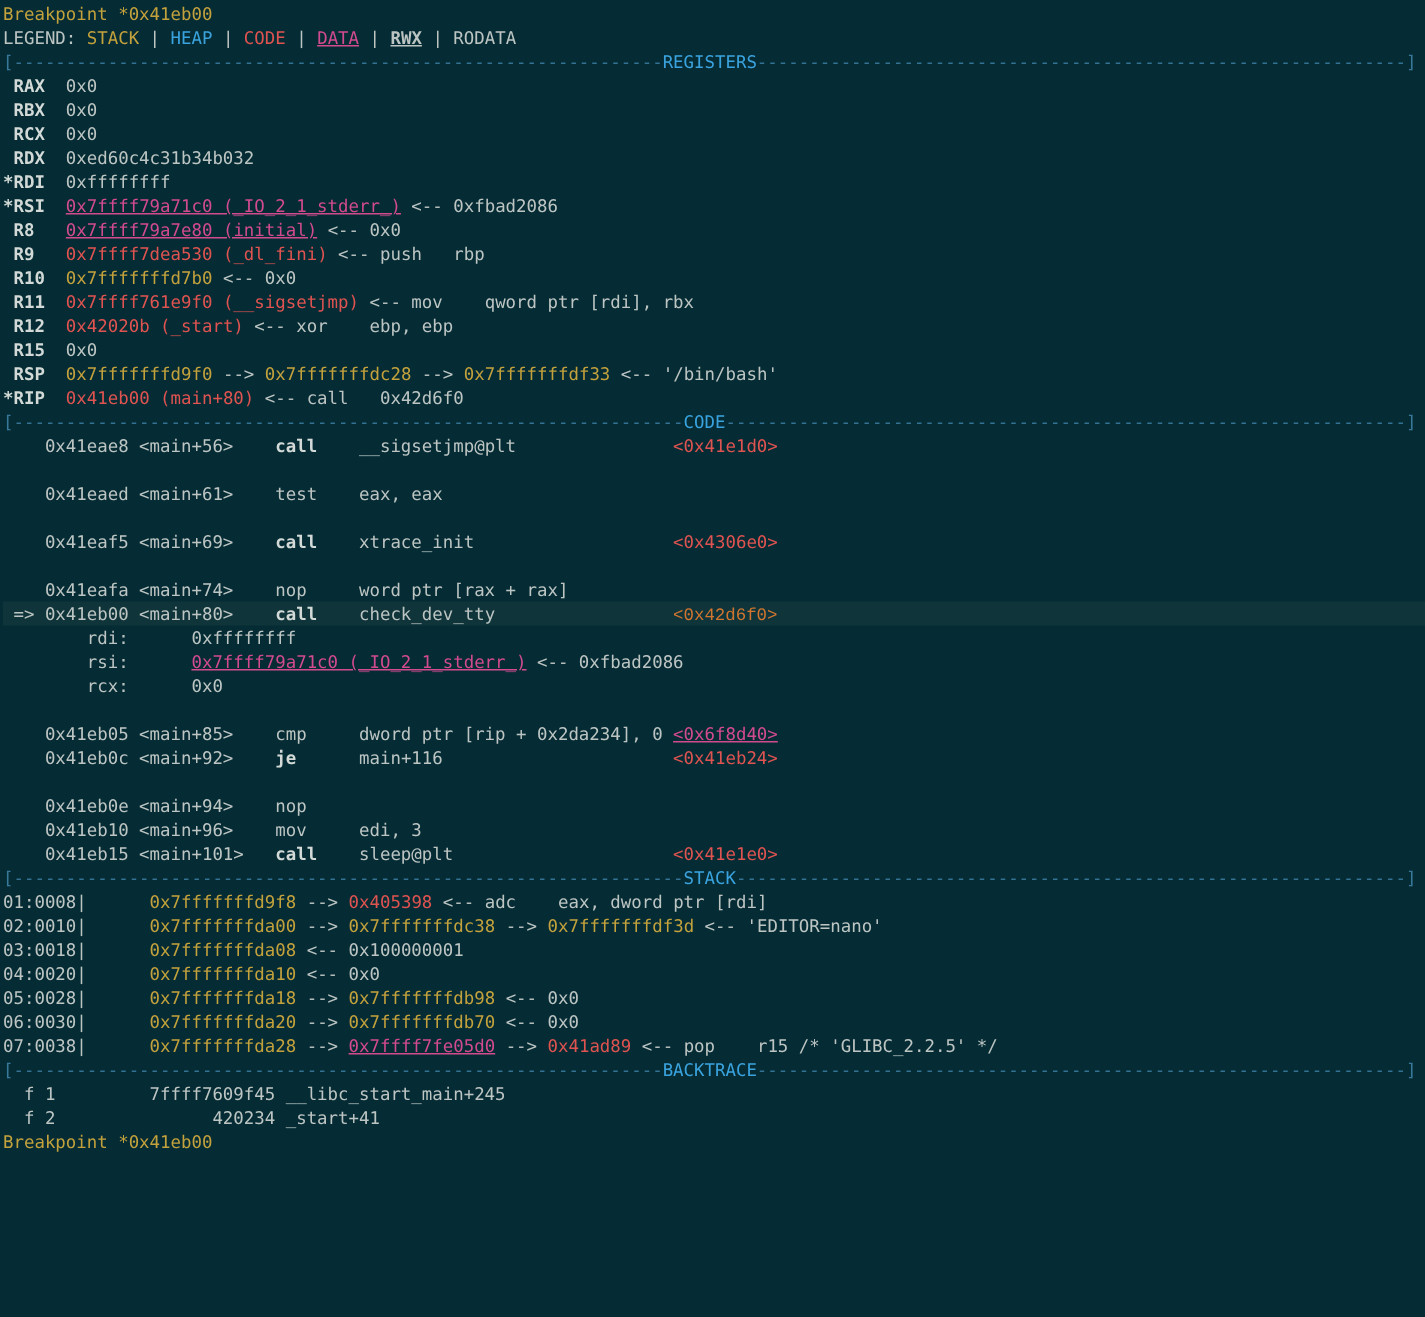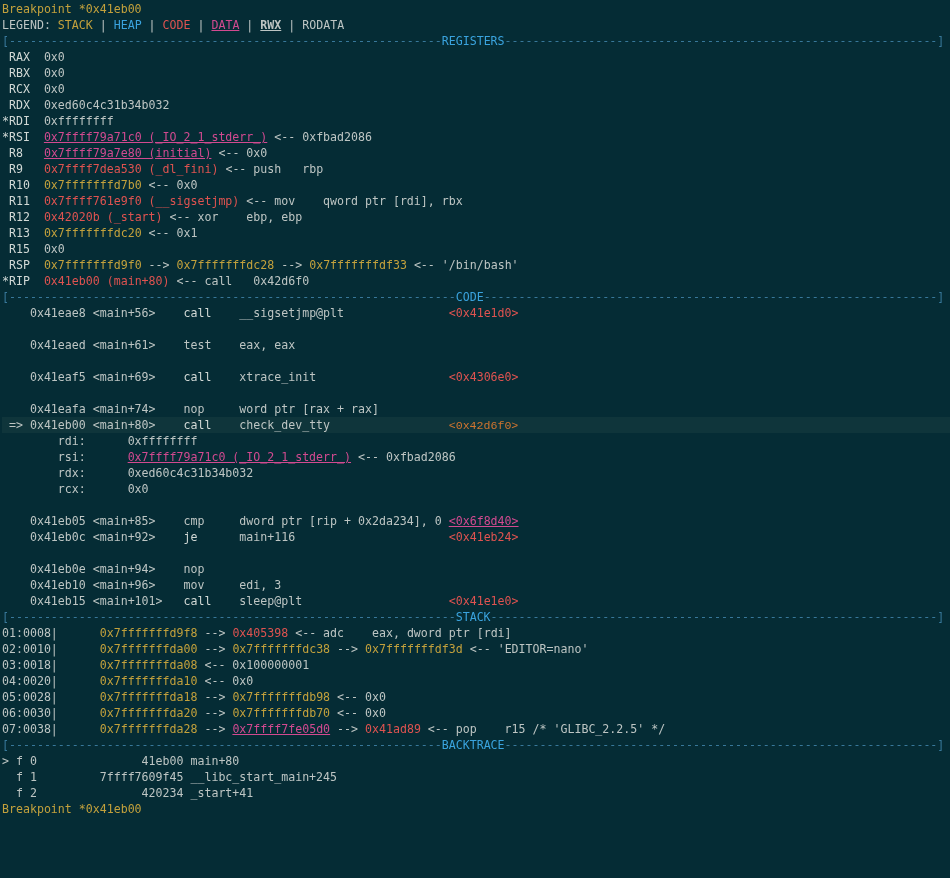--- a/index.html
+++ b/index.html
@@ -16,21 +16,21 @@
     font-size:11.6px;
     line-height:16px;
   }
   .line{
     height:16px;
     white-space:pre;
     overflow:hidden;
   }
   .line.hl{background:var(--hl,#0f353b);}
   .c-def{color:var(--def,#bdc5c3);}
-  .c-nam{color:var(--nam,#d2d9d6);font-weight:normal;}
+  .c-nam{color:var(--nam,#d2d9d6);font-weight:bold;}
   .c-yel{color:var(--yel,#c3a13c);}
   .c-red{color:var(--red,#df5350);}
   .c-mag{color:var(--mag,#d24a90);text-decoration:underline;}
   .c-blu{color:var(--blu,#3aa3de);font-weight:normal;}
   .c-dsh{color:var(--dsh,#38789a);}
   .c-org{color:var(--org,#d1752f);font-family:Liberation Mono, monospace;}
   .c-rwx{color:var(--def,#bdc5c3);text-decoration:underline;font-weight:bold;}
 </style>
 </head>
 <body>
@@ -43,50 +43,47 @@
     <div class="line"><span class="c-nam"> RBX</span><span class="c-def">  0x0</span></div>
     <div class="line"><span class="c-nam"> RCX</span><span class="c-def">  0x0</span></div>
     <div class="line"><span class="c-nam"> RDX</span><span class="c-def">  0xed60c4c31b34b032</span></div>
     <div class="line"><span class="c-nam">*RDI</span><span class="c-def">  0xffffffff</span></div>
     <div class="line"><span class="c-nam">*RSI</span><span class="c-def">  </span><span class="c-mag">0x7ffff79a71c0 (_IO_2_1_stderr_)</span><span class="c-def"> &lt;-- 0xfbad2086</span></div>
     <div class="line"><span class="c-nam"> R8</span><span class="c-def">   </span><span class="c-mag">0x7ffff79a7e80 (initial)</span><span class="c-def"> &lt;-- 0x0</span></div>
     <div class="line"><span class="c-nam"> R9</span><span class="c-def">   </span><span class="c-red">0x7ffff7dea530 (_dl_fini)</span><span class="c-def"> &lt;-- push   rbp</span></div>
     <div class="line"><span class="c-nam"> R10</span><span class="c-def">  </span><span class="c-yel">0x7fffffffd7b0</span><span class="c-def"> &lt;-- 0x0</span></div>
     <div class="line"><span class="c-nam"> R11</span><span class="c-def">  </span><span class="c-red">0x7ffff761e9f0 (__sigsetjmp)</span><span class="c-def"> &lt;-- mov    qword ptr [rdi], rbx</span></div>
     <div class="line"><span class="c-nam"> R12</span><span class="c-def">  </span><span class="c-red">0x42020b (_start)</span><span class="c-def"> &lt;-- xor    ebp, ebp</span></div>
-    <div class="line"><span class="c-nam"> R13</span><span class="c-def">  </span><span class="c-yel">0x7fffffffdc20</span><span class="c-def"> &lt;-- 0x1</span></div>
     <div class="line"><span class="c-nam"> R15</span><span class="c-def">  0x0</span></div>
     <div class="line"><span class="c-nam"> RSP</span><span class="c-def">  </span><span class="c-yel">0x7fffffffd9f0</span><span class="c-def"> --&gt; </span><span class="c-yel">0x7fffffffdc28</span><span class="c-def"> --&gt; </span><span class="c-yel">0x7fffffffdf33</span><span class="c-def"> &lt;-- '/bin/bash'</span></div>
     <div class="line"><span class="c-nam">*RIP</span><span class="c-def">  </span><span class="c-red">0x41eb00 (main+80)</span><span class="c-def"> &lt;-- call   0x42d6f0</span></div>
     <div class="line"><span class="c-dsh">[----------------------------------------------------------------</span><span class="c-blu">CODE</span><span class="c-dsh">-----------------------------------------------------------------]</span></div>
     <div class="line"><span class="c-def">    0x41eae8 &lt;main+56&gt;    </span><span class="c-nam">call</span><span class="c-def">    __sigsetjmp@plt               </span><span class="c-red">&lt;0x41e1d0&gt;</span></div>
     <div class="line"></div>
     <div class="line"><span class="c-def">    0x41eaed &lt;main+61&gt;    test    eax, eax</span></div>
     <div class="line"></div>
     <div class="line"><span class="c-def">    0x41eaf5 &lt;main+69&gt;    </span><span class="c-nam">call</span><span class="c-def">    xtrace_init                   </span><span class="c-red">&lt;0x4306e0&gt;</span></div>
     <div class="line"></div>
     <div class="line"><span class="c-def">    0x41eafa &lt;main+74&gt;    nop     word ptr [rax + rax]</span></div>
     <div class="line hl"><span class="c-def"> =&gt; 0x41eb00 &lt;main+80&gt;    </span><span class="c-nam">call</span><span class="c-def">    check_dev_tty                 </span><span class="c-org">&lt;0x42d6f0&gt;</span></div>
     <div class="line"><span class="c-def">        rdi:      0xffffffff</span></div>
     <div class="line"><span class="c-def">        rsi:      </span><span class="c-mag">0x7ffff79a71c0 (_IO_2_1_stderr_)</span><span class="c-def"> &lt;-- 0xfbad2086</span></div>
-    <div class="line"><span class="c-def">        rdx:      0xed60c4c31b34b032</span></div>
     <div class="line"><span class="c-def">        rcx:      0x0</span></div>
     <div class="line"></div>
     <div class="line"><span class="c-def">    0x41eb05 &lt;main+85&gt;    cmp     dword ptr [rip + 0x2da234], 0 </span><span class="c-mag">&lt;0x6f8d40&gt;</span></div>
     <div class="line"><span class="c-def">    0x41eb0c &lt;main+92&gt;    </span><span class="c-nam">je</span><span class="c-def">      main+116                      </span><span class="c-red">&lt;0x41eb24&gt;</span></div>
     <div class="line"></div>
     <div class="line"><span class="c-def">    0x41eb0e &lt;main+94&gt;    nop</span></div>
     <div class="line"><span class="c-def">    0x41eb10 &lt;main+96&gt;    mov     edi, 3</span></div>
     <div class="line"><span class="c-def">    0x41eb15 &lt;main+101&gt;   </span><span class="c-nam">call</span><span class="c-def">    sleep@plt                     </span><span class="c-red">&lt;0x41e1e0&gt;</span></div>
     <div class="line"><span class="c-dsh">[----------------------------------------------------------------</span><span class="c-blu">STACK</span><span class="c-dsh">----------------------------------------------------------------]</span></div>
     <div class="line"><span class="c-def">01:0008|      </span><span class="c-yel">0x7fffffffd9f8</span><span class="c-def"> --&gt; </span><span class="c-red">0x405398</span><span class="c-def"> &lt;-- adc    eax, dword ptr [rdi]</span></div>
     <div class="line"><span class="c-def">02:0010|      </span><span class="c-yel">0x7fffffffda00</span><span class="c-def"> --&gt; </span><span class="c-yel">0x7fffffffdc38</span><span class="c-def"> --&gt; </span><span class="c-yel">0x7fffffffdf3d</span><span class="c-def"> &lt;-- 'EDITOR=nano'</span></div>
     <div class="line"><span class="c-def">03:0018|      </span><span class="c-yel">0x7fffffffda08</span><span class="c-def"> &lt;-- 0x100000001</span></div>
     <div class="line"><span class="c-def">04:0020|      </span><span class="c-yel">0x7fffffffda10</span><span class="c-def"> &lt;-- 0x0</span></div>
     <div class="line"><span class="c-def">05:0028|      </span><span class="c-yel">0x7fffffffda18</span><span class="c-def"> --&gt; </span><span class="c-yel">0x7fffffffdb98</span><span class="c-def"> &lt;-- 0x0</span></div>
     <div class="line"><span class="c-def">06:0030|      </span><span class="c-yel">0x7fffffffda20</span><span class="c-def"> --&gt; </span><span class="c-yel">0x7fffffffdb70</span><span class="c-def"> &lt;-- 0x0</span></div>
     <div class="line"><span class="c-def">07:0038|      </span><span class="c-yel">0x7fffffffda28</span><span class="c-def"> --&gt; </span><span class="c-mag">0x7ffff7fe05d0</span><span class="c-def"> --&gt; </span><span class="c-red">0x41ad89</span><span class="c-def"> &lt;-- pop    r15 /* 'GLIBC_2.2.5' */</span></div>
     <div class="line"><span class="c-dsh">[--------------------------------------------------------------</span><span class="c-blu">BACKTRACE</span><span class="c-dsh">--------------------------------------------------------------]</span></div>
-    <div class="line"><span class="c-def">&gt; f 0               41eb00 main+80</span></div>
     <div class="line"><span class="c-def">  f 1         7ffff7609f45 __libc_start_main+245</span></div>
     <div class="line"><span class="c-def">  f 2               420234 _start+41</span></div>
     <div class="line"><span class="c-yel">Breakpoint *0x41eb00</span></div>
   </div>
 
 </body></html>

